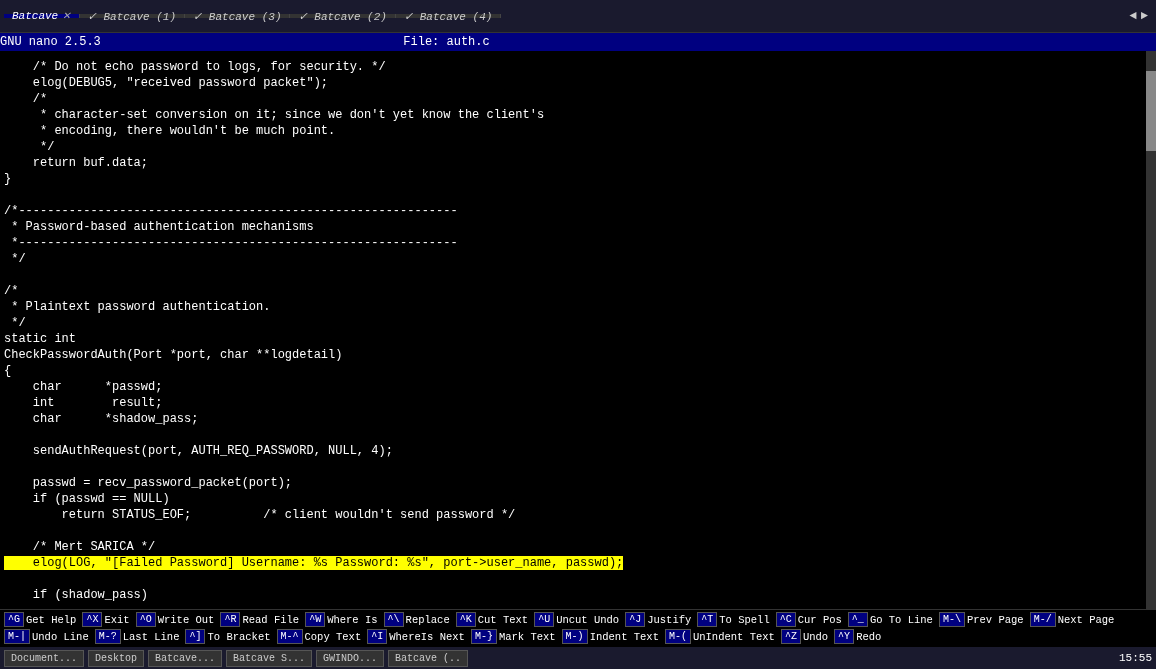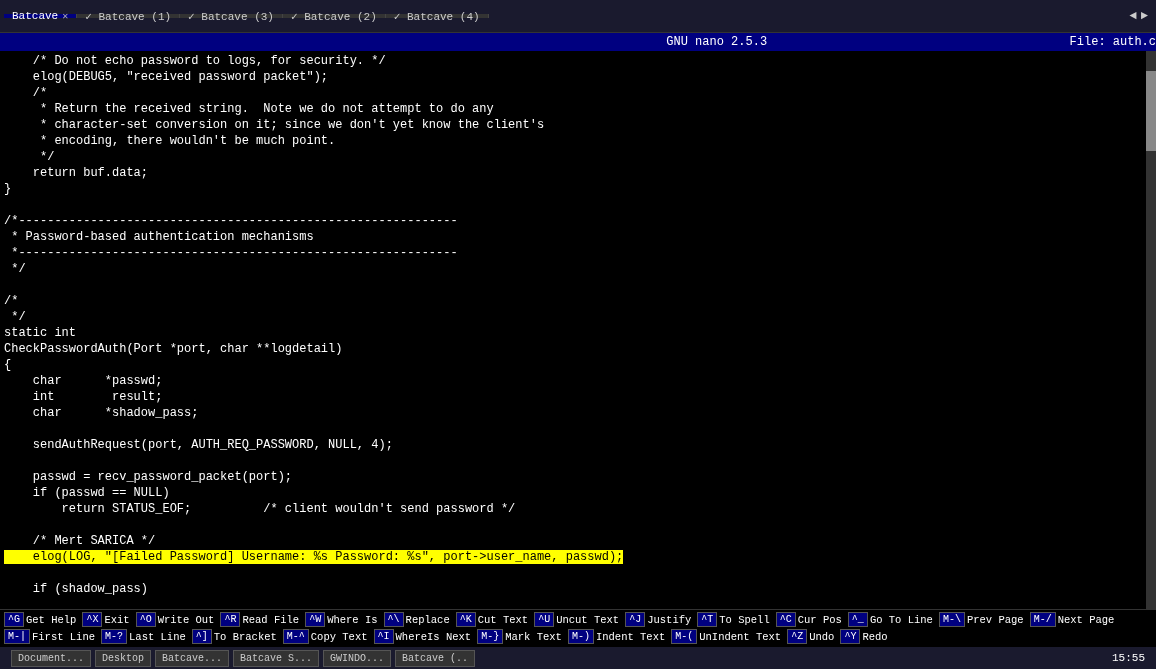--- a/index.html
+++ b/index.html
@@ -17,20 +17,21 @@
 
     
     #title-bar {
       background: #1a1a2e;
       height: 20px;
       display: flex;
       align-items: center;
       padding: 16px 4px;
       border-bottom: 1px solid #333;
       flex-shrink: 0;
+      font-style: italic;
     }
     .tab {
       display: inline-flex;
       align-items: center;
       padding: 2px 8px;
       font-size: 11px;
       cursor: pointer;
       border-right: 1px solid #444;
       height: 100%;
     }
@@ -51,21 +52,21 @@
       margin-left: auto;
       display: flex;
       align-items: center;
       gap: 4px;
     }
 
     
     #file-header {
       background: #000080;
       color: #fff;
-      text-align: right;
+      text-align: left;
       padding: 2px 0;
       font-size: 12px;
       flex-shrink: 0;
     }
 
     
     #editor {
       flex: 1;
       background: #000;
       color: #fff;
@@ -133,21 +134,21 @@
     .shortcut-label {
       color: #fff;
     }
 
     
     #taskbar {
       background: #1a1a2e;
       height: 22px;
       display: flex;
       align-items: center;
-      padding: 0 11px;
+      padding: 0 4px;
       flex-shrink: 0;
       font-size: 10px;
       color: #ccc;
       gap: 4px;
       overflow: hidden;
     }
     .taskbar-item {
       background: #333;
       padding: 2px 6px;
       border: 1px solid #555;
@@ -188,37 +189,37 @@
   </div>
 </div>
 
 <div id="file-header">
   <span>GNU nano 2.5.3</span>
   &nbsp;&nbsp;&nbsp;&nbsp;&nbsp;&nbsp;&nbsp;&nbsp;&nbsp;&nbsp;&nbsp;&nbsp;&nbsp;&nbsp;&nbsp;&nbsp;&nbsp;&nbsp;&nbsp;&nbsp;&nbsp;&nbsp;&nbsp;&nbsp;&nbsp;&nbsp;&nbsp;&nbsp;&nbsp;&nbsp;&nbsp;&nbsp;&nbsp;&nbsp;&nbsp;&nbsp;&nbsp;&nbsp;&nbsp;&nbsp;
   <span>File: auth.c</span>
 </div>
 
 <div id="editor" style="position:relative; overflow:hidden; flex:1;">
-  <div id="code-content" style="position:absolute; top:0; left:0; right:10px; bottom:0; overflow:hidden; padding: 2px 4px;">
+  <div id="code-content" style="position:absolute; top:0; left:0; right:10px; bottom:0; overflow:hidden; padding: 8px 4px;">
   <div class="code-line">    /* Do not echo password to logs, for security. */</div>
       <div class="code-line">    elog(DEBUG5, "received password packet");</div>
       <div class="code-line">    /*</div>
-      <div class="code-line">     * Return the received string.  Note we do not attempt to do any</div>
       <div class="code-line">     * character-set conversion on it; since we don't yet know the client's</div>
       <div class="code-line">     * encoding, there wouldn't be much point.</div>
       <div class="code-line">     */</div>
       <div class="code-line">    return buf.data;</div>
       <div class="code-line">}</div>
       <div class="code-line"> </div>
       <div class="code-line">/*-------------------------------------------------------------</div>
       <div class="code-line"> * Password-based authentication mechanisms</div>
       <div class="code-line"> *-------------------------------------------------------------</div>
       <div class="code-line"> */</div>
       <div class="code-line"> </div>
       <div class="code-line">/*</div>
+      <div class="code-line"> * Plaintext password authentication.</div>
       <div class="code-line"> */</div>
       <div class="code-line">static int</div>
       <div class="code-line">CheckPasswordAuth(Port *port, char **logdetail)</div>
       <div class="code-line">{</div>
       <div class="code-line">    char      *passwd;</div>
       <div class="code-line">    int        result;</div>
       <div class="code-line">    char      *shadow_pass;</div>
       <div class="code-line"> </div>
       <div class="code-line">    sendAuthRequest(port, AUTH_REQ_PASSWORD, NULL, 4);</div>
       <div class="code-line"> </div>
@@ -260,21 +261,21 @@
     <div class="shortcut-item">
       <span class="shortcut-key">^\</span>
       <span class="shortcut-label">Replace</span>
     </div>
     <div class="shortcut-item">
       <span class="shortcut-key">^K</span>
       <span class="shortcut-label">Cut Text</span>
     </div>
     <div class="shortcut-item">
       <span class="shortcut-key">^U</span>
-      <span class="shortcut-label">Uncut Text</span>
+      <span class="shortcut-label">Uncut Undo</span>
     </div>
     <div class="shortcut-item">
       <span class="shortcut-key">^J</span>
       <span class="shortcut-label">Justify</span>
     </div>
     <div class="shortcut-item">
       <span class="shortcut-key">^T</span>
       <span class="shortcut-label">To Spell</span>
     </div>
     <div class="shortcut-item">
@@ -288,21 +289,21 @@
     <div class="shortcut-item">
       <span class="shortcut-key">M-\</span>
       <span class="shortcut-label">Prev Page</span>
     </div>
     <div class="shortcut-item">
       <span class="shortcut-key">M-/</span>
       <span class="shortcut-label">Next Page</span>
     </div>
     <div class="shortcut-item">
       <span class="shortcut-key">M-|</span>
-      <span class="shortcut-label">First Line</span>
+      <span class="shortcut-label">Undo Line</span>
     </div>
     <div class="shortcut-item">
       <span class="shortcut-key">M-?</span>
       <span class="shortcut-label">Last Line</span>
     </div>
     <div class="shortcut-item">
       <span class="shortcut-key">^]</span>
       <span class="shortcut-label">To Bracket</span>
     </div>
     <div class="shortcut-item">

